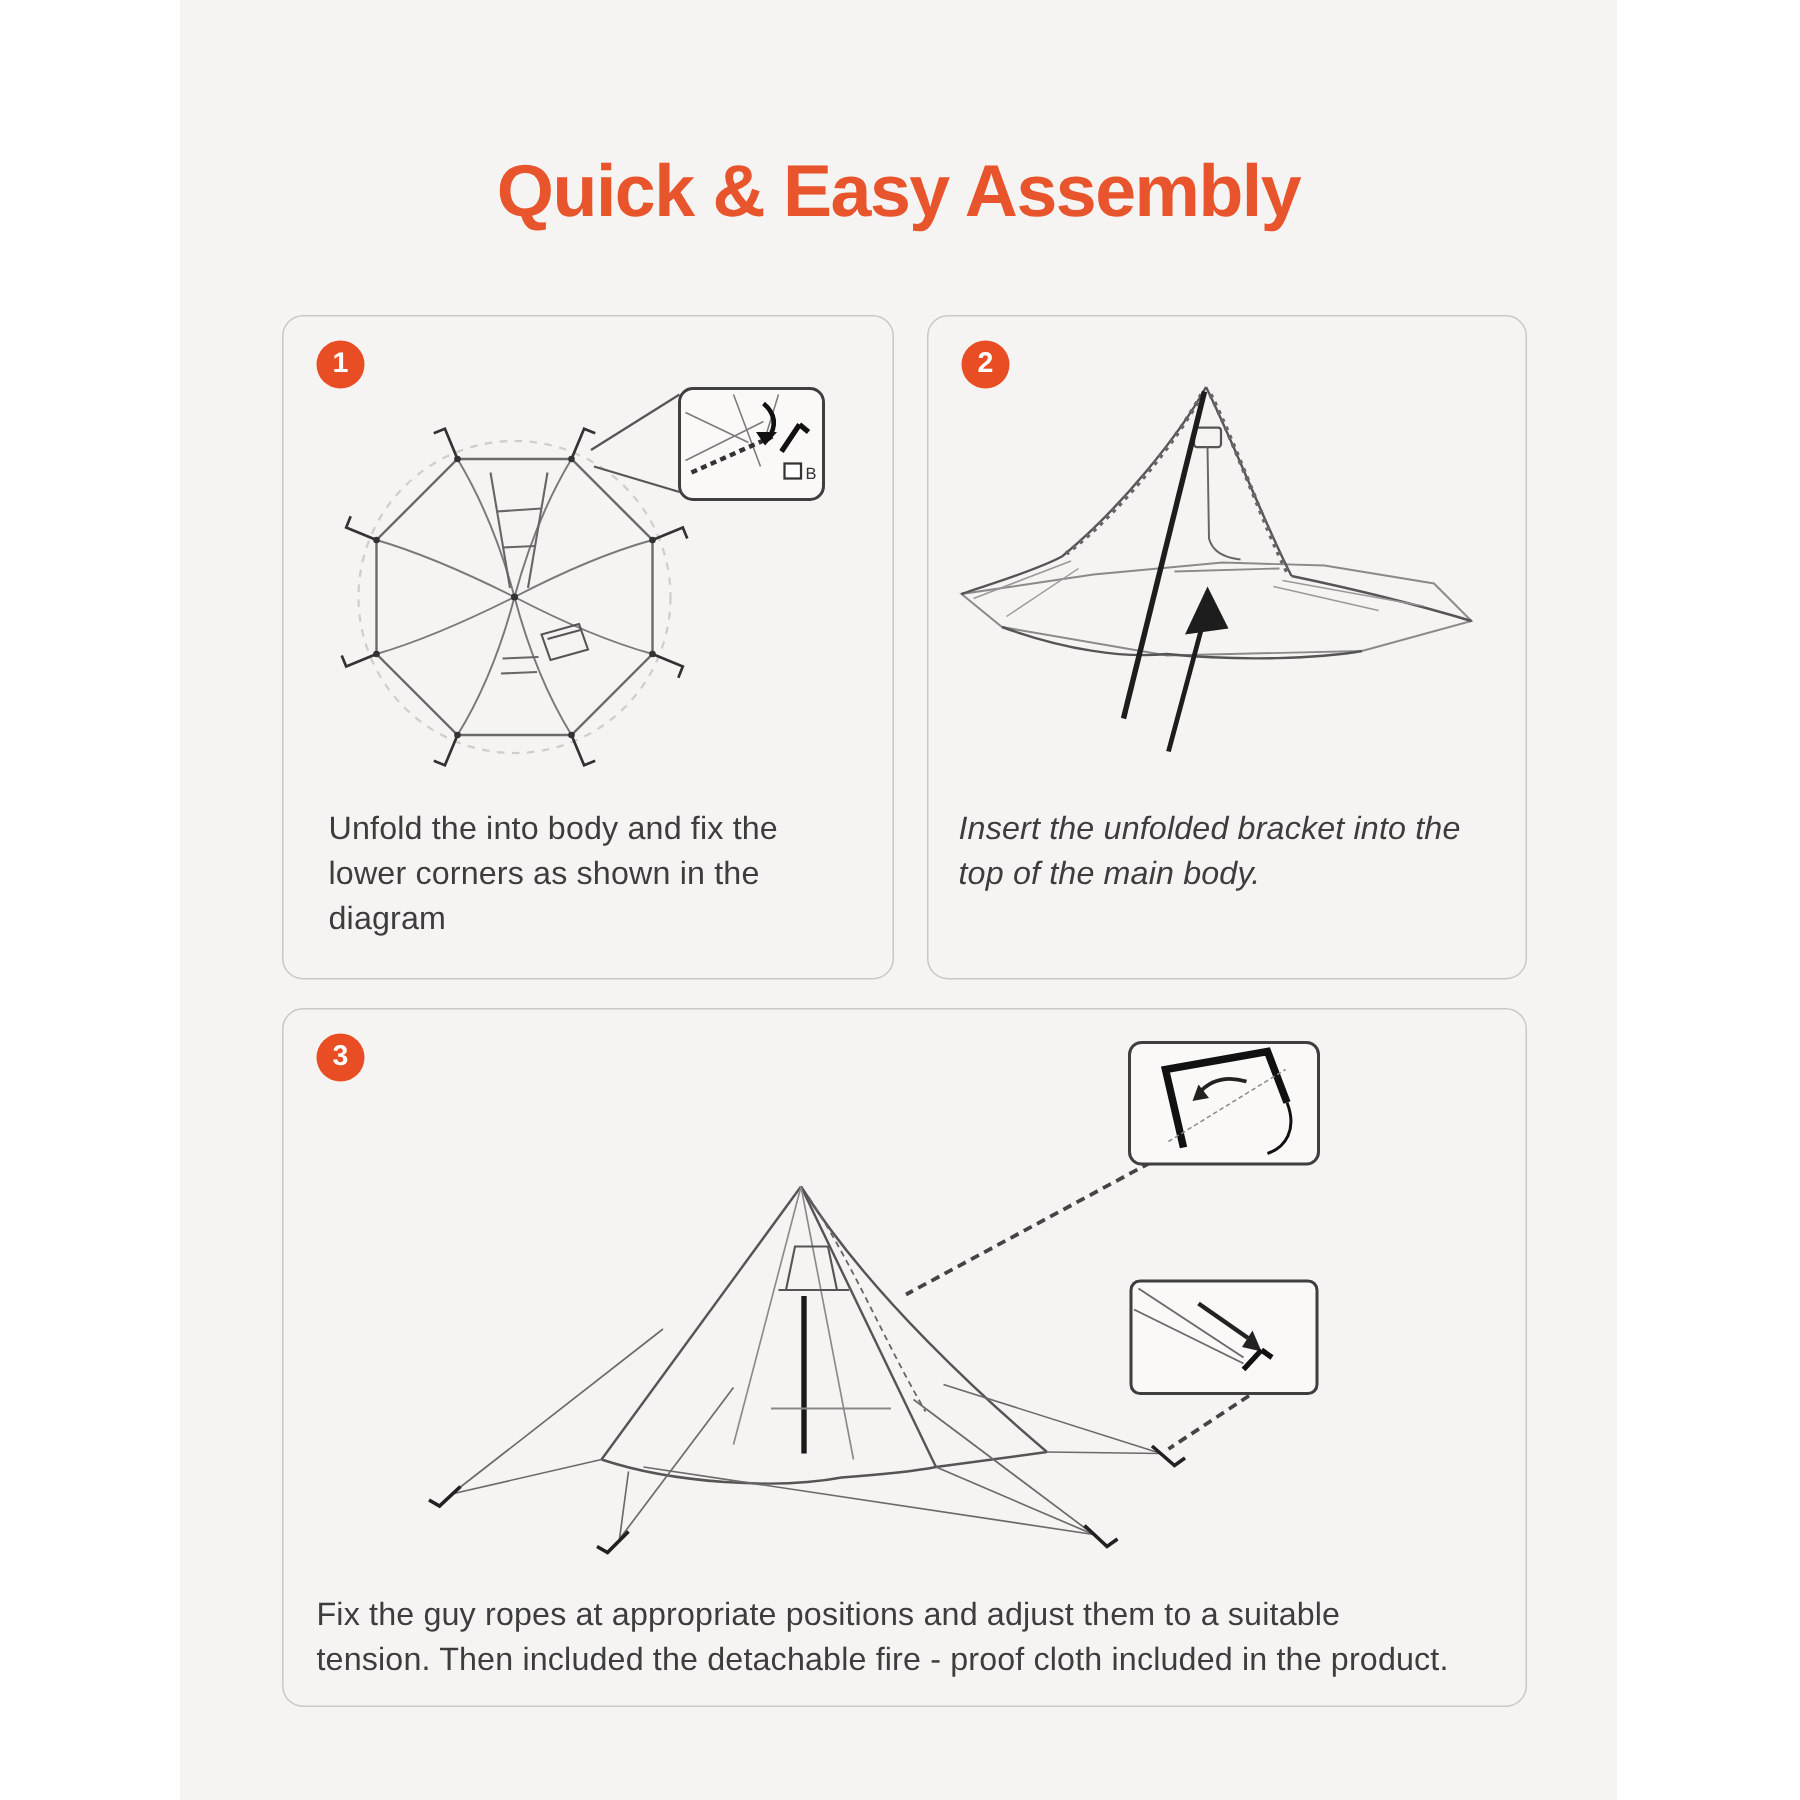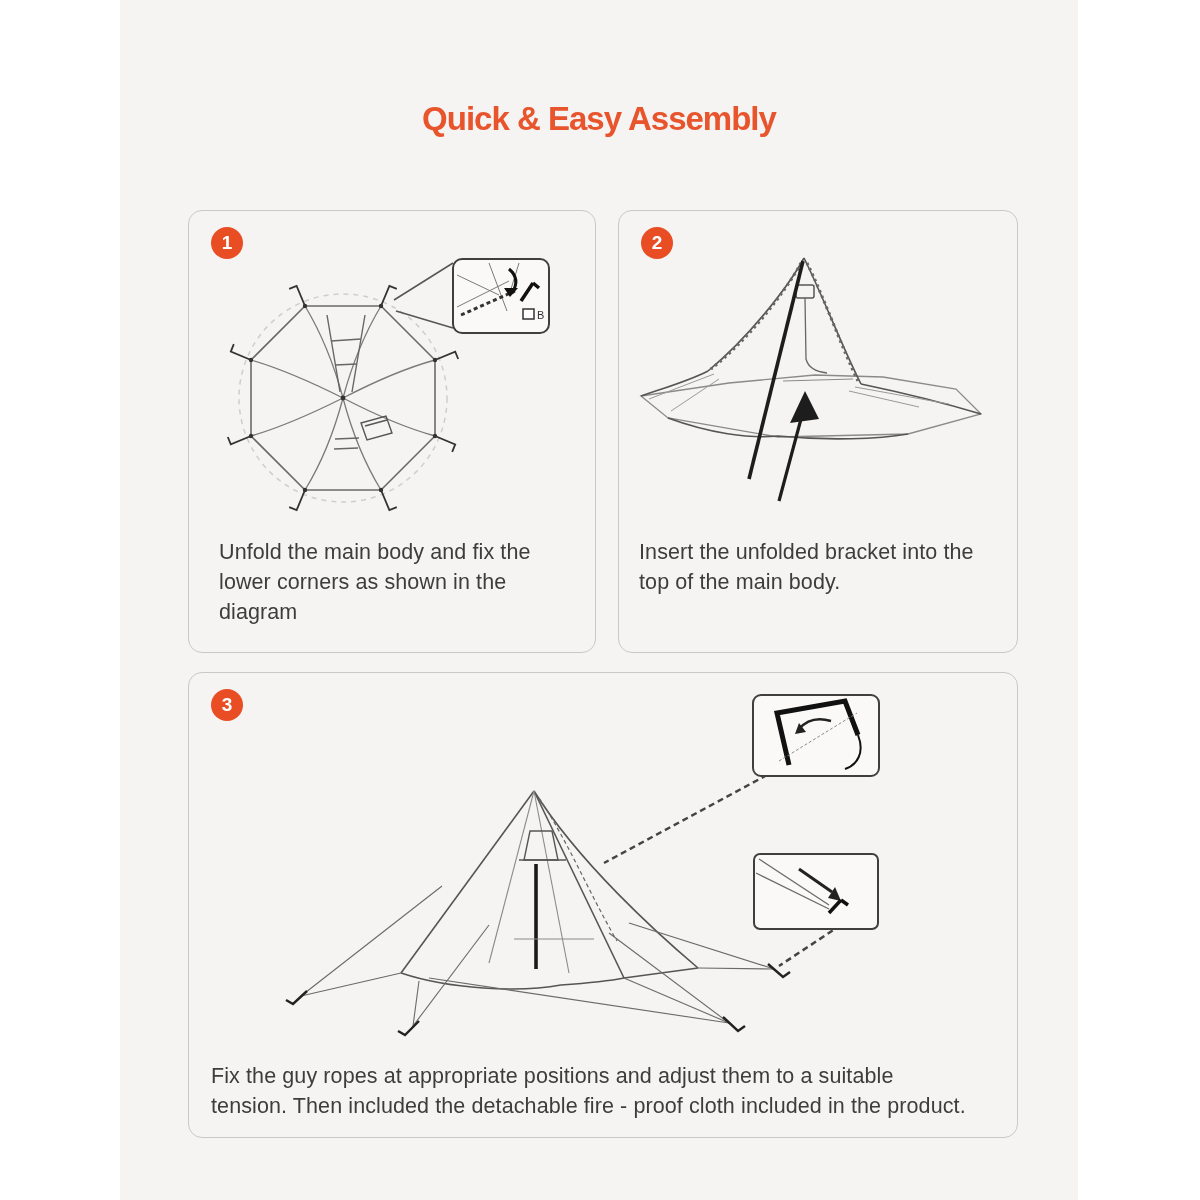--- a/index.html
+++ b/index.html
@@ -1,31 +1,31 @@
 <!DOCTYPE html>
 <html><head>
 <meta charset="utf-8">
 <style>
   html,body{margin:0;padding:0;background:#ffffff;}
   #page{position:relative;width:1200px;height:1200px;background:#ffffff;overflow:hidden;
         font-family:"Liberation Sans",sans-serif;}
   #content{position:absolute;left:120px;top:0;width:958px;height:1200px;background:#f5f4f2;}
   .title{position:absolute;left:0;top:100px;width:100%;text-align:center;
-         font-size:33px;font-weight:700;letter-spacing:-1px;color:#e8542c;}
+         font-size:49px;font-weight:700;letter-spacing:-1px;color:#e8542c;}
   .panel{position:absolute;border:1.6px solid #c9c8c5;border-radius:14px;box-sizing:border-box;}
   #panel1{left:68px;top:210px;width:408px;height:443px;}
   #panel2{left:498px;top:210px;width:400px;height:443px;}
   #panel3{left:68px;top:672px;width:830px;height:466px;}
   .badge{position:absolute;left:22px;top:16px;width:32px;height:32px;border-radius:50%;
          background:#e94d23;color:#ffffff;font-size:19px;font-weight:700;
          display:flex;align-items:center;justify-content:center;}
   .caption{position:absolute;color:#3d3d3d;font-size:21.5px;line-height:30px;
            white-space:pre;letter-spacing:0.1px;}
   #caption1{left:30px;top:326px;}
-  #caption2{left:20px;top:326px;}
+  #caption2{left:20px;top:326px;font-style:italic;}
   #caption3{left:22px;top:388px;}
   .illu{position:absolute;left:0;top:0;}
   svg{display:block;}
 </style>
 </head>
 <body>
 
 <div id="page">
   <div id="content">
 
@@ -105,21 +105,21 @@
             <path d="M332,90 L344,72"></path>
               <path d="M344,72 L350,77"></path>
           </g>
           <rect x="334" y="98" width="11" height="10" fill="#ffffff" stroke="#333333" stroke-width="1.5"></rect>
           <text x="348" y="108" font-size="11" fill="#333333">B</text>
         </g>
       </svg>
       <div class="badge">
         <span>1</span>
       </div>
-      <div class="caption" id="caption1">Unfold the main body and fix the
+      <div class="caption" id="caption1">Unfold the into body and fix the
 lower corners as shown in the
 diagram</div>
     </div>
 
     <div class="panel" id="panel2">
       <svg class="illu" width="400" height="310" viewBox="0 0 400 310">
 
         <polygon points="22,185 49,207 159,226 289,223 362,203 337,178 264,166 196,164 110,172" fill="none" stroke="#8a8a8a" stroke-width="1.3"></polygon>
         <path d="M164,170 L234,168" stroke="#8a8a8a" stroke-width="1.2"></path>
 

